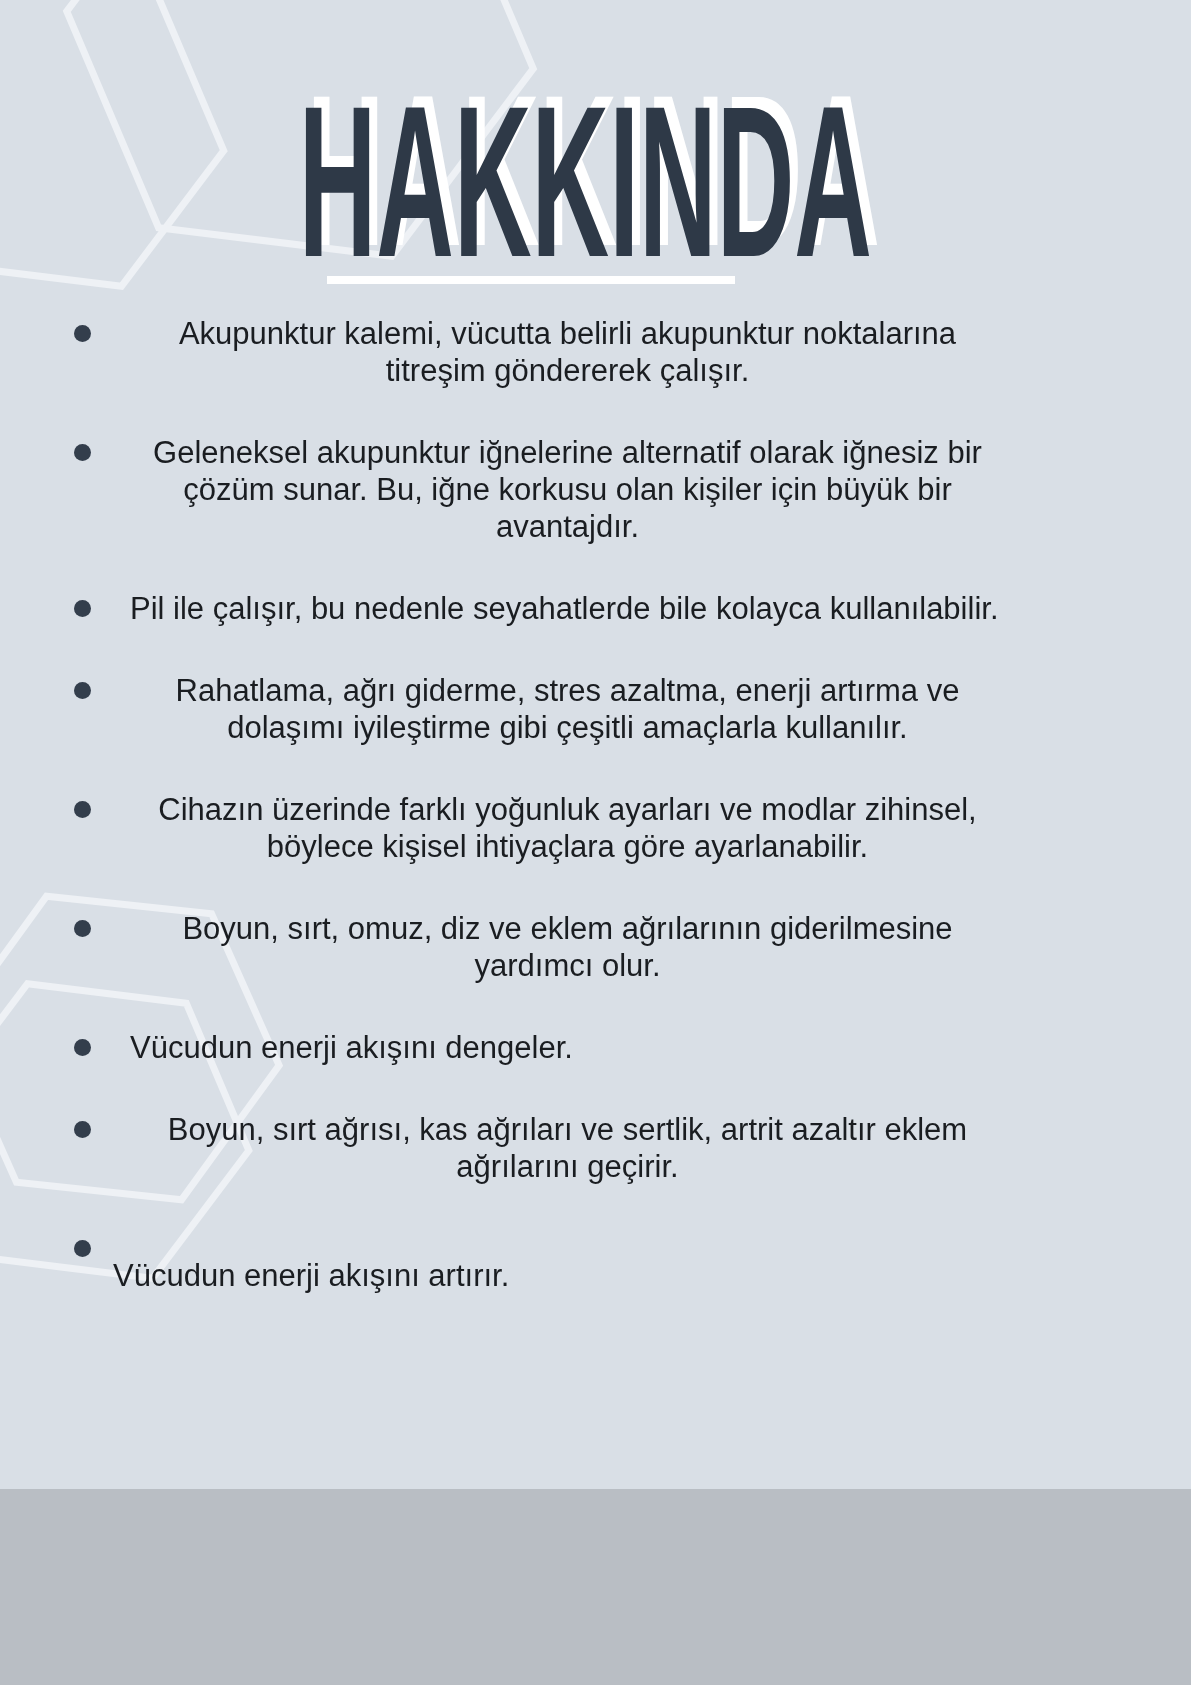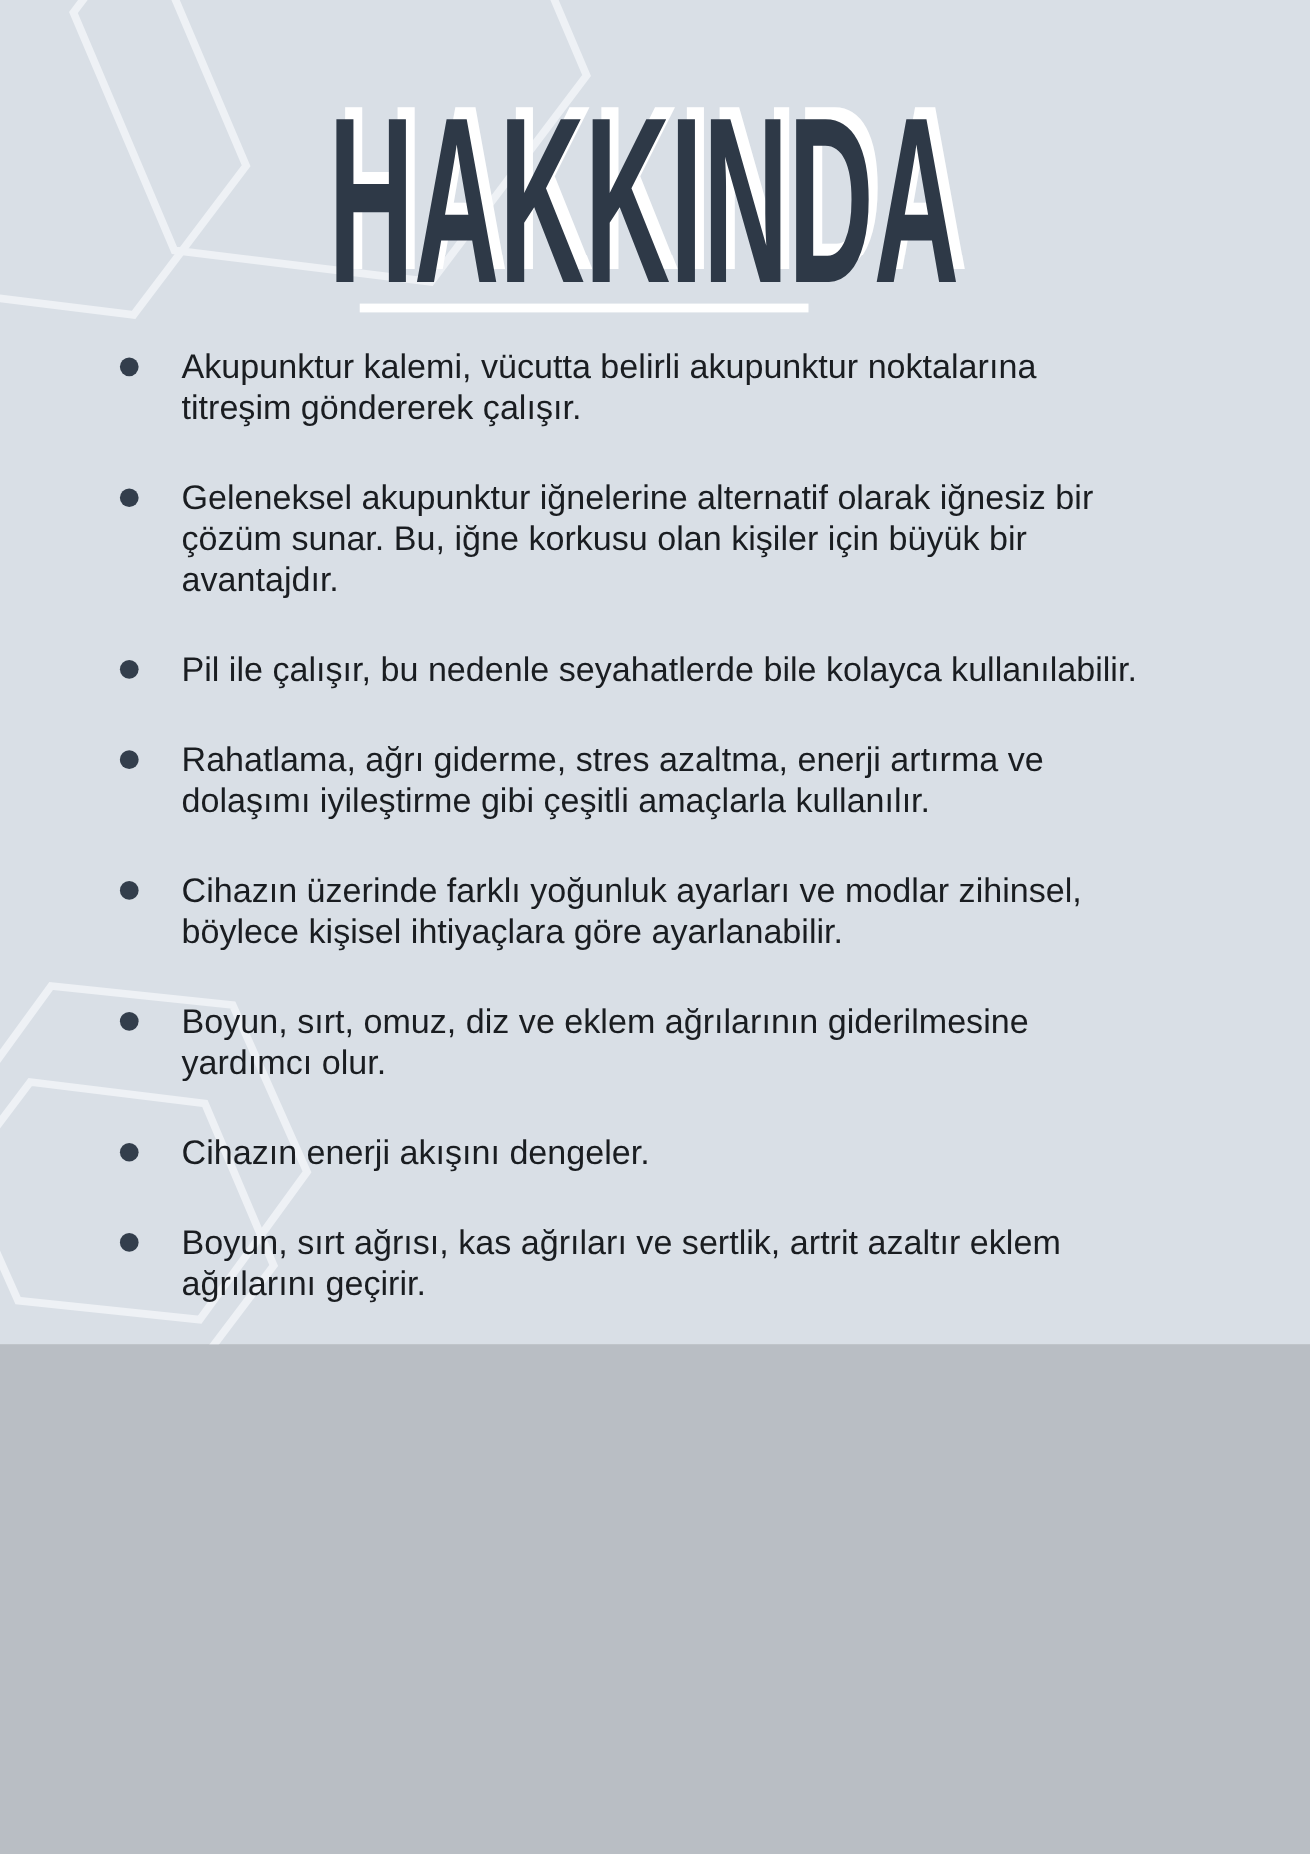--- a/index.html
+++ b/index.html
@@ -7,21 +7,21 @@
     --title_color:#2e3947;
     --text_color:#1a1d21;
     --bullet_color:#333e4c;
     --accent_line:#ffffff;
     --hexagon_outline:#eef1f5;
   }
   html,body{margin:0;padding:0;}
   body{background:#b9bec4;}
   .page{
     position:relative;
-    width:1191px;height:1222px;
+    width:1191px;height:1489px;
     margin:0 auto;
     background:var(--background);
     overflow:hidden;
     font-family:"Liberation Sans","DejaVu Sans",sans-serif;
   }
   .decor{position:absolute;top:0;left:0;width:1191px;height:1685px;pointer-events:none;}
   .title-wrap{
     position:absolute;top:74px;left:0;right:0;
     text-align:center;
     white-space:nowrap;
@@ -45,22 +45,23 @@
   }
   ul.bullets{
     position:absolute;
     top:315px;left:0;right:0;
     margin:0;padding:0;
     list-style:none;
   }
   ul.bullets li{
     display:flex;
     align-items:flex-start;
-    padding-left:109px;
+    padding-left:74px;
     margin-bottom:45px;
+    text-align:center;
   }
   ul.bullets li:last-child{margin-bottom:0;flex-direction:column;}
   .dot{
     flex:0 0 17px;
     width:17px;height:17px;
     margin-top:10px;
     border-radius:50%;
     background:var(--bullet_color);
   }
   .txt{
@@ -114,21 +115,21 @@
     <li>
       <span class="dot"></span>
       <span class="txt">Cihazın üzerinde farklı yoğunluk ayarları ve modlar zihinsel, böylece kişisel ihtiyaçlara göre ayarlanabilir.</span>
     </li>
     <li>
       <span class="dot"></span>
       <span class="txt">Boyun, sırt, omuz, diz ve eklem ağrılarının giderilmesine yardımcı olur.</span>
     </li>
     <li>
       <span class="dot"></span>
-      <span class="txt">Cihazın enerji akışını dengeler.</span>
+      <span class="txt">Vücudun enerji akışını dengeler.</span>
     </li>
     <li>
       <span class="dot"></span>
       <span class="txt">Boyun, sırt ağrısı, kas ağrıları ve sertlik, artrit azaltır eklem ağrılarını geçirir.</span>
     </li>
     <li>
       <span class="dot"></span>
       <span class="txt">Vücudun enerji akışını artırır.</span>
     </li>
   </ul>

